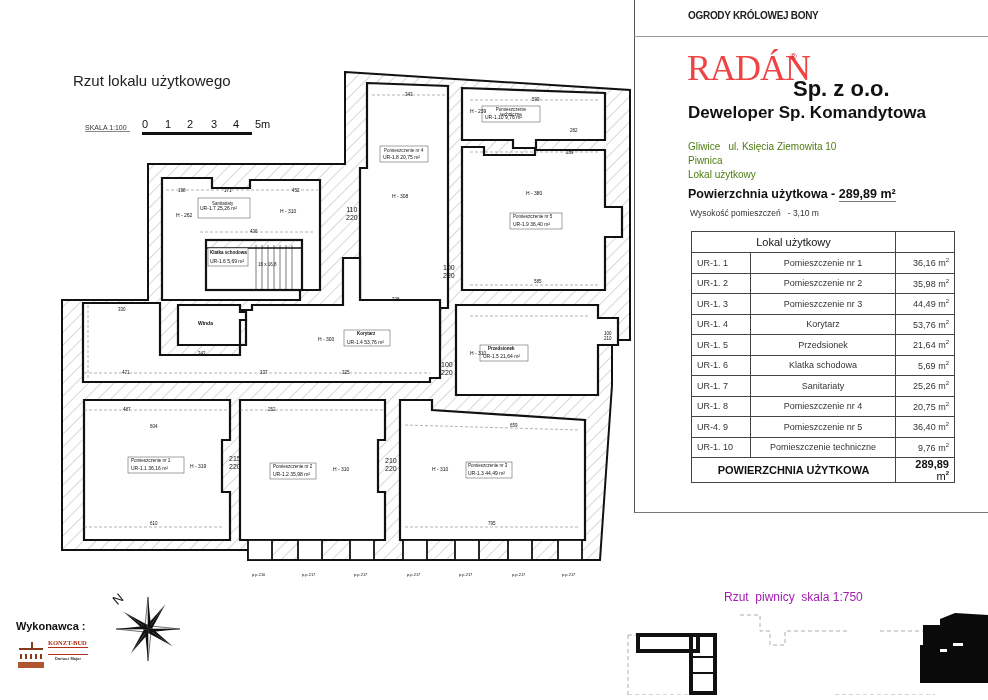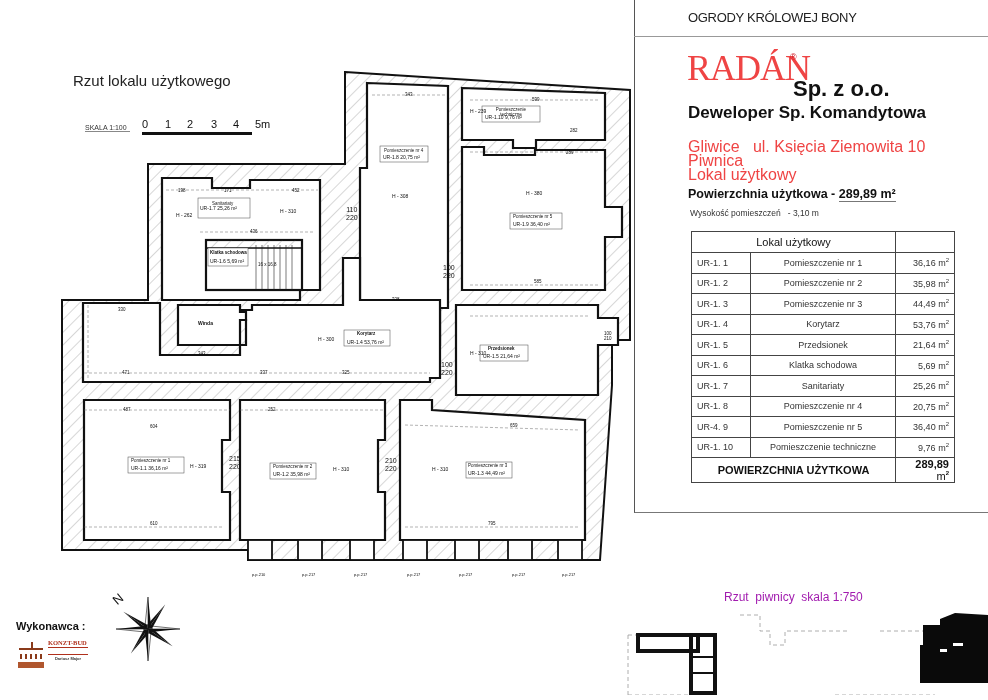--- a/index.html
+++ b/index.html
@@ -6,27 +6,27 @@
   body { width:988px; height:700px; position:relative; overflow:hidden; font-family:"Liberation Sans", sans-serif; color:#111; }
   .abs { position:absolute; }
   #plan-svg { position:absolute; left:0; top:0; }
   .plan-title { left:73px; top:72px; font-size:15px; color:#222; }
   .scale-wrap { left:85px; top:118px; width:200px; height:26px; }
   .scale-label { position:absolute; left:0; top:6px; font-size:7px; color:#333; border-bottom:1px solid #888; padding-right:3px; }
   .scale-tick { position:absolute; top:0; font-size:11px; color:#111; }
   .scale-bar { position:absolute; left:57px; top:14px; width:110px; height:3px; background:#111; }
 
   .panel { left:634px; top:0; width:354px; height:512px; border-left:1px solid #555; border-bottom:1px solid #777; }
-  .proj-title { left:688px; top:10px; font-size:13px; font-weight:normal; color:#222; letter-spacing:-0.3px; }
+  .proj-title { left:688px; top:10px; font-size:10px; font-weight:bold; color:#222; letter-spacing:-0.3px; }
   .proj-rule { left:634px; top:36px; width:354px; height:1px; background:#999; }
   .brand { left:687px; top:48px; font-family:"Liberation Serif", serif; font-size:36px; color:#ef4444; letter-spacing:-1px; line-height:40px; }
   .brand-reg { left:790px; top:52px; font-size:9px; color:#d0202a; }
   .company { left:793px; top:76px; font-size:22px; font-weight:bold; color:#111; }
   .developer { left:688px; top:103px; font-size:17px; font-weight:bold; color:#111; }
-  .addr { left:688px; top:140px; font-size:16px; color:#ef4444; line-height:14px; }
+  .addr { left:688px; top:140px; font-size:10px; color:#4d7c0f; line-height:14px; }
   .area-line { left:688px; top:187px; font-size:12.5px; font-weight:bold; color:#111; }
   .area-val { border-bottom:1px solid #777; }
   .height-line { left:690px; top:208px; font-size:8.5px; color:#333; }
 
   table.rooms { position:absolute; left:691px; top:231px; width:264px; border-collapse:collapse; font-size:9px; }
   table.rooms td, table.rooms th { border:1px solid #444; height:19.5px; padding:0 5px; }
   table.rooms th { font-size:11px; font-weight:bold; height:20px; }
   table.rooms .cap { font-weight:normal; font-size:11px; text-align:center; }
   table.rooms td.nr { width:48px; text-align:left; color:#333; }
   table.rooms td.name { text-align:center; color:#333; }

